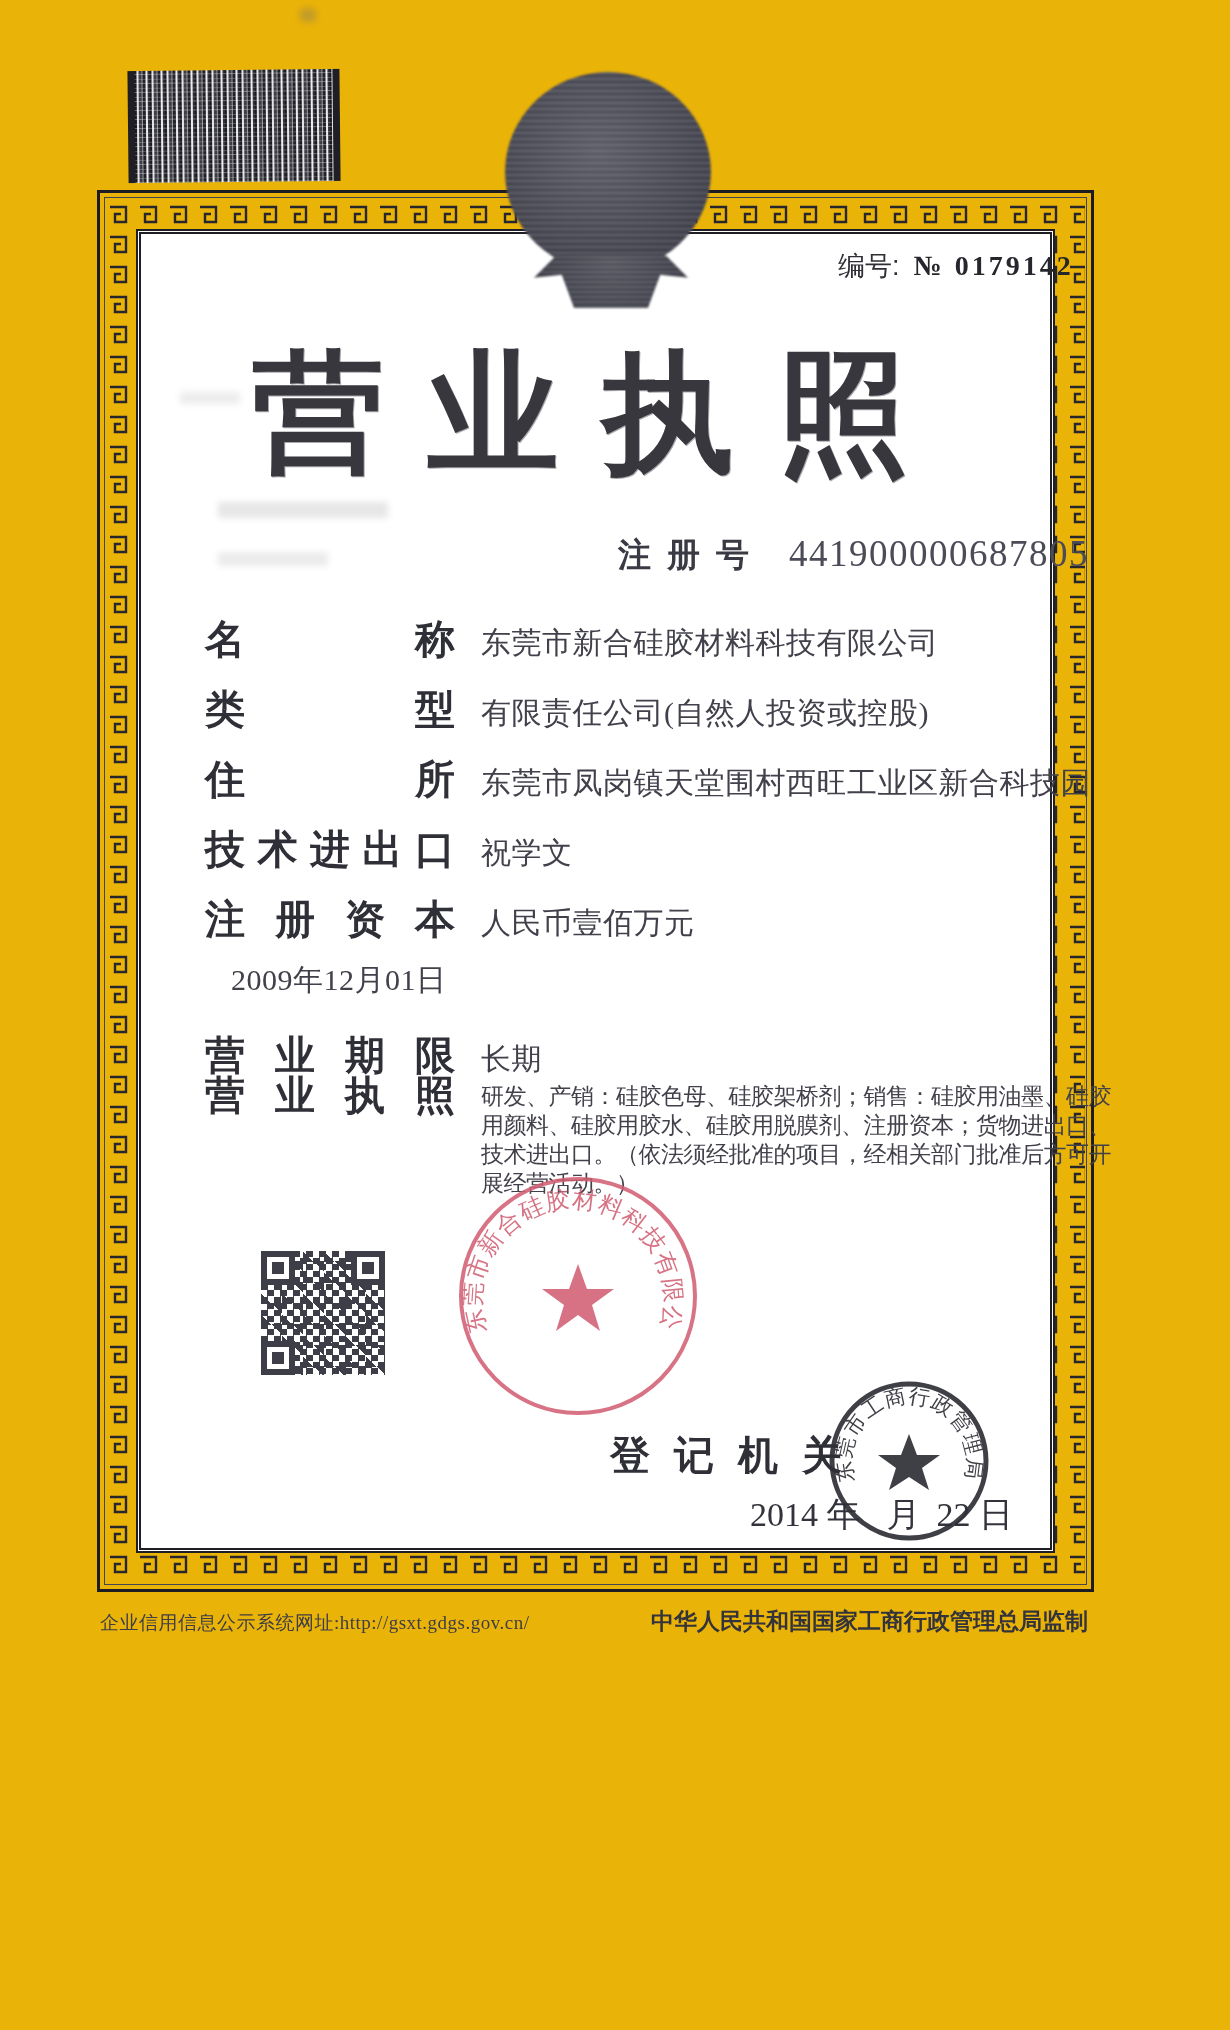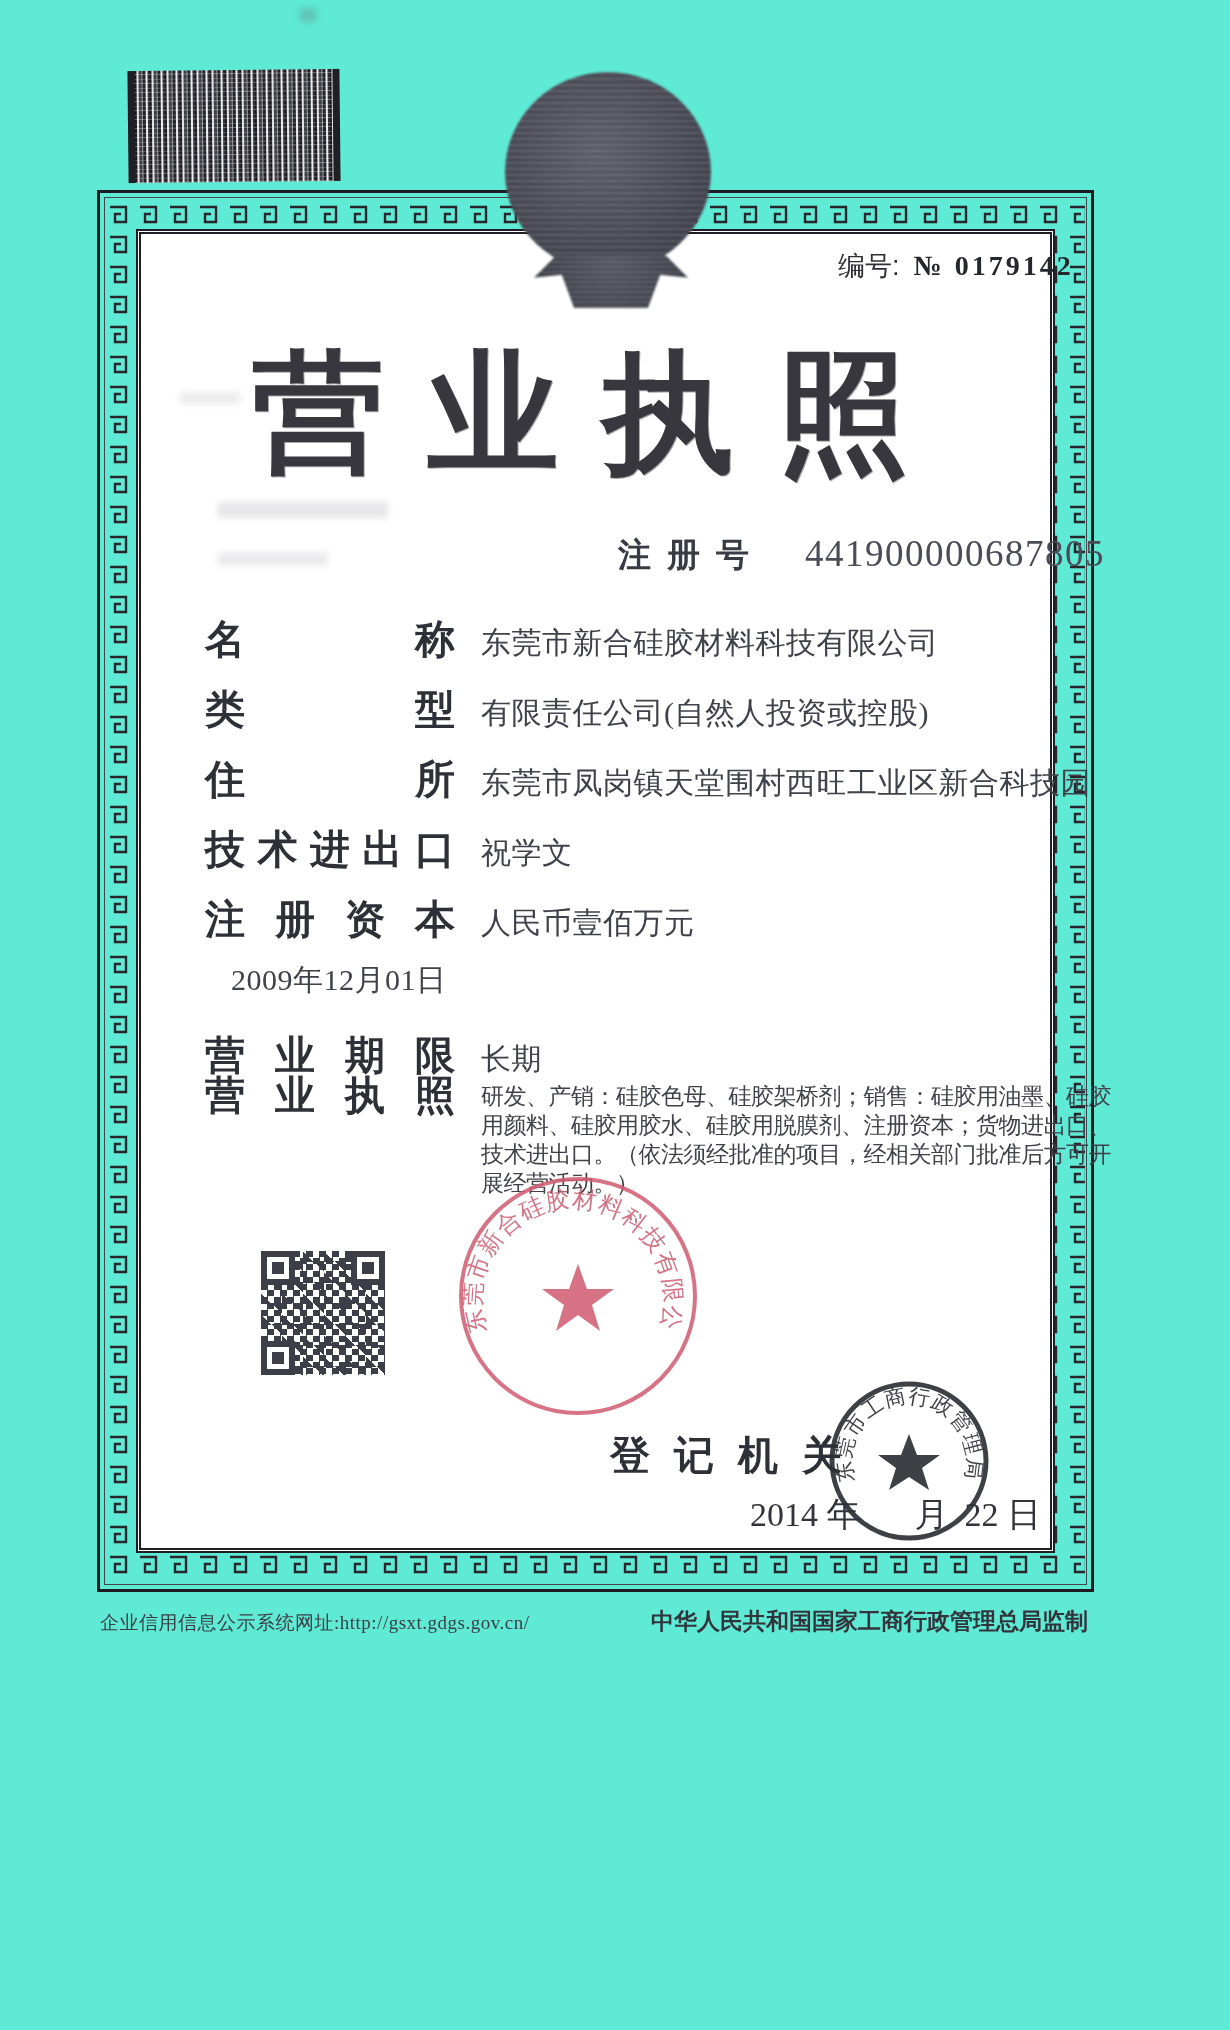--- a/index.html
+++ b/index.html
@@ -1,17 +1,17 @@
 <!DOCTYPE html>
 <html><head>
 <meta charset="utf-8">
 <style>
   html,body{margin:0;padding:0;}
   body{background:#fff;font-family:"Liberation Serif","DejaVu Serif",serif;color:#3a3a42;}
-  .scan{position:relative;width:1230px;height:2030px;background:#5eead4;overflow:hidden;}
+  .scan{position:relative;width:1230px;height:2030px;background:#eab308;overflow:hidden;}
 
   
   .barcode{position:absolute;left:128px;top:70px;width:198px;height:112px;
     border-left:7px solid #1a1a20;border-right:7px solid #1a1a20;
     background:
       repeating-linear-gradient(0deg, rgba(255,255,255,.35) 0 1px, transparent 1px 4px, rgba(255,255,255,.22) 4px 5px, transparent 5px 9px),
       repeating-linear-gradient(90deg,#14141a 0 2px,#e8e8ea 2px 4px,#3a3a42 4px 7px,#9a9aa0 7px 8px,#1d1d24 8px 11px,#f2f2f4 11px 13px,#2c2c33 13px 15px);
     filter:blur(.4px) contrast(.95);transform:rotate(-.6deg);}
 
   
@@ -33,21 +33,21 @@
   .frame-inner{position:absolute;inset:36px;background:#fff;border:5px double #1e1e24;}
 
   
   .serial{position:absolute;left:838px;top:248px;z-index:2;display:flex;align-items:baseline;gap:14px;}
   .serial-label{font-size:27px;color:#2e2e35;font-family:"Liberation Sans","DejaVu Sans",sans-serif;}
   .serial-no{font-size:28px;font-weight:700;letter-spacing:3px;color:#26262d;}
   .title{position:absolute;left:97px;top:326px;width:991px;z-index:2;text-align:center;
     font-family:"Liberation Sans","DejaVu Sans",sans-serif;font-size:131px;font-weight:900;
     letter-spacing:44px;padding-left:20px;box-sizing:border-box;color:#37373d;
     text-shadow:1px 1px 0 rgba(60,60,70,.45);}
-  .regno{position:absolute;left:618px;top:532px;z-index:2;display:flex;align-items:baseline;gap:40px;}
+  .regno{position:absolute;left:618px;top:532px;z-index:2;display:flex;align-items:baseline;gap:24px;}
   .regno-label{font-size:33px;letter-spacing:16px;color:#3a3a44;font-family:"Liberation Sans","DejaVu Sans",sans-serif;font-weight:600;}
   .regno-value{font-size:37px;letter-spacing:1.5px;color:#4c4c58;}
 
   
   .row{position:absolute;left:205px;display:flex;align-items:baseline;z-index:2;}
   .field-label{width:250px;font-family:"Liberation Sans","DejaVu Sans",sans-serif;
     font-size:40px;font-weight:600;color:#2f2f37;text-align:justify;text-align-last:justify;text-justify:inter-character;}
   .field-value{margin-left:26px;font-size:30px;color:#41414b;font-weight:500;letter-spacing:.5px;white-space:nowrap;}
   .row-scope .field-value{white-space:normal;width:634px;font-size:23px;line-height:29px;letter-spacing:-.5px;margin-top:14px;}
 
@@ -63,21 +63,21 @@
   .finder.tl{left:0;top:0}.finder.tr{right:0;top:0}.finder.bl{left:0;bottom:0}
 
   
   .seal-company{position:absolute;left:418px;top:1156px;z-index:4;opacity:.85;}
   .seal-authority{position:absolute;left:824px;top:1376px;z-index:4;opacity:.92;}
 
   
   .registrar-label{position:absolute;left:610px;top:1428px;z-index:2;font-family:"Liberation Sans","DejaVu Sans",sans-serif;
     font-size:40px;font-weight:600;letter-spacing:24px;color:#2f2f37;}
   .date-line{position:absolute;left:750px;top:1492px;z-index:2;font-size:34px;color:#33333b;display:flex;align-items:baseline;}
-  .date-line .d1{margin-right:54px;} .date-line .d2{margin-right:16px;}
+  .date-line .d1{margin-right:26px;} .date-line .d2{margin-right:16px;}
 
   
   .footer{position:absolute;left:100px;top:1606px;width:988px;display:flex;justify-content:space-between;align-items:baseline;z-index:2;gap:28px;}
   .footer-left{font-size:19px;color:#3e3e46;letter-spacing:.5px;}
   .footer-right{font-size:23px;font-weight:600;color:#33333b;font-family:"Liberation Sans","DejaVu Sans",sans-serif;}
 
   
   .smudge{position:absolute;background:#6a6a74;filter:blur(3px);z-index:1;}
   .sm1{left:218px;top:502px;width:170px;height:16px;opacity:.16;}
   .sm2{left:218px;top:552px;width:110px;height:14px;opacity:.13;}

